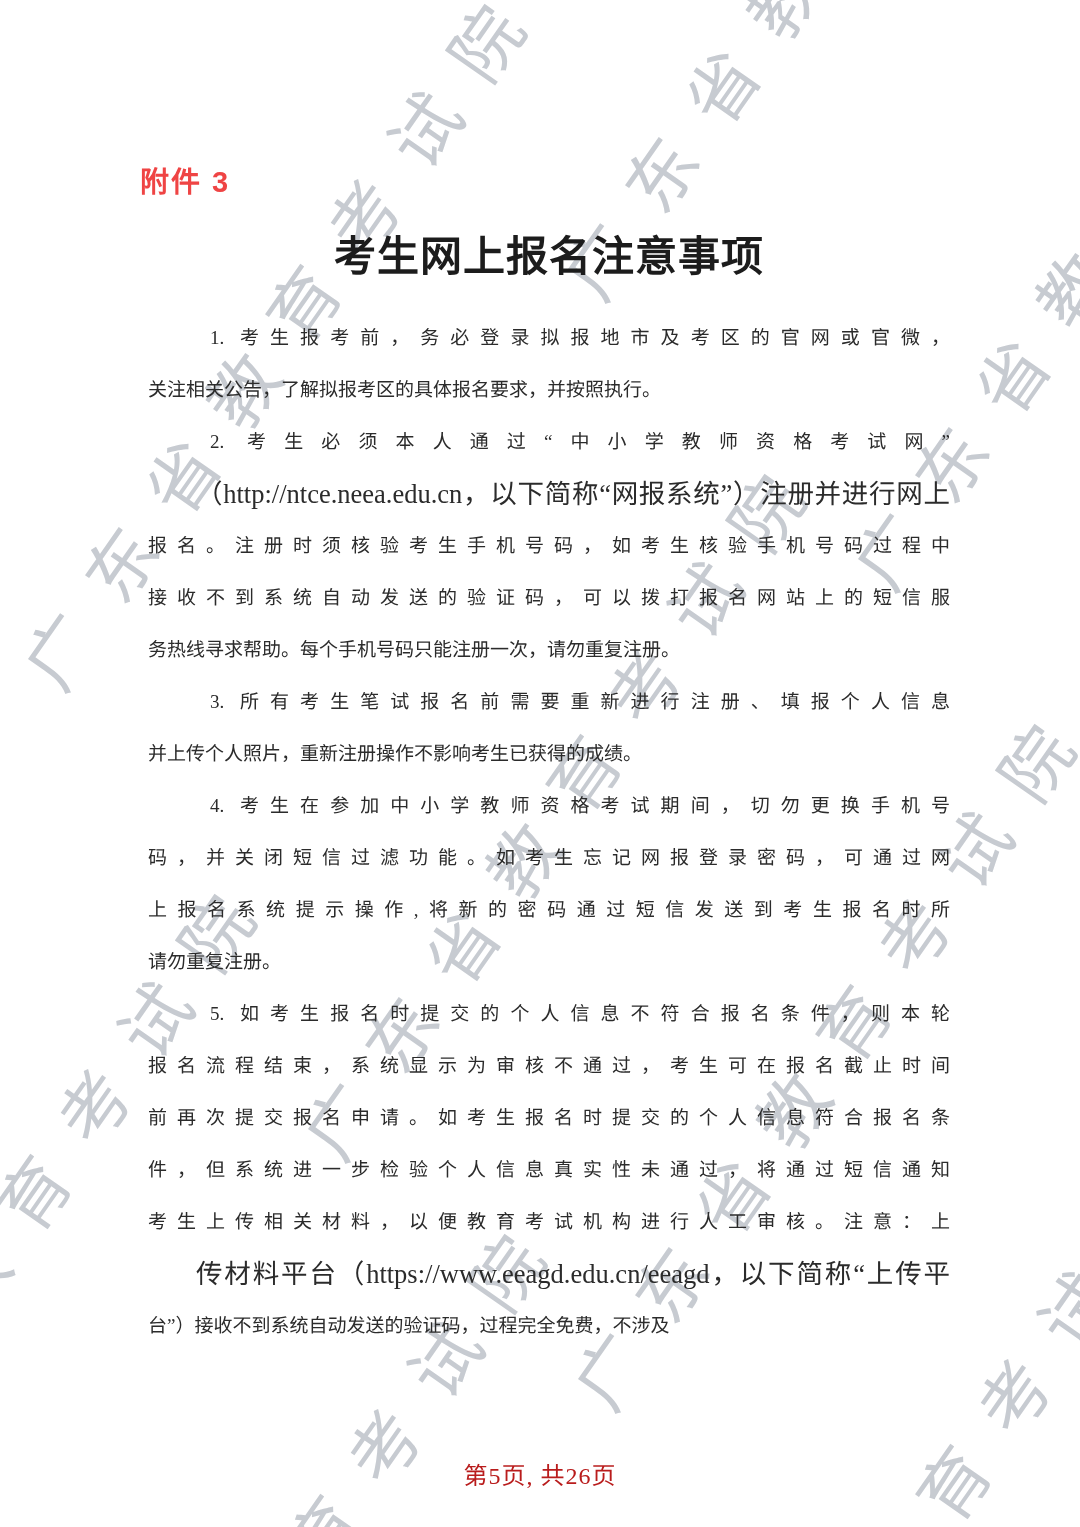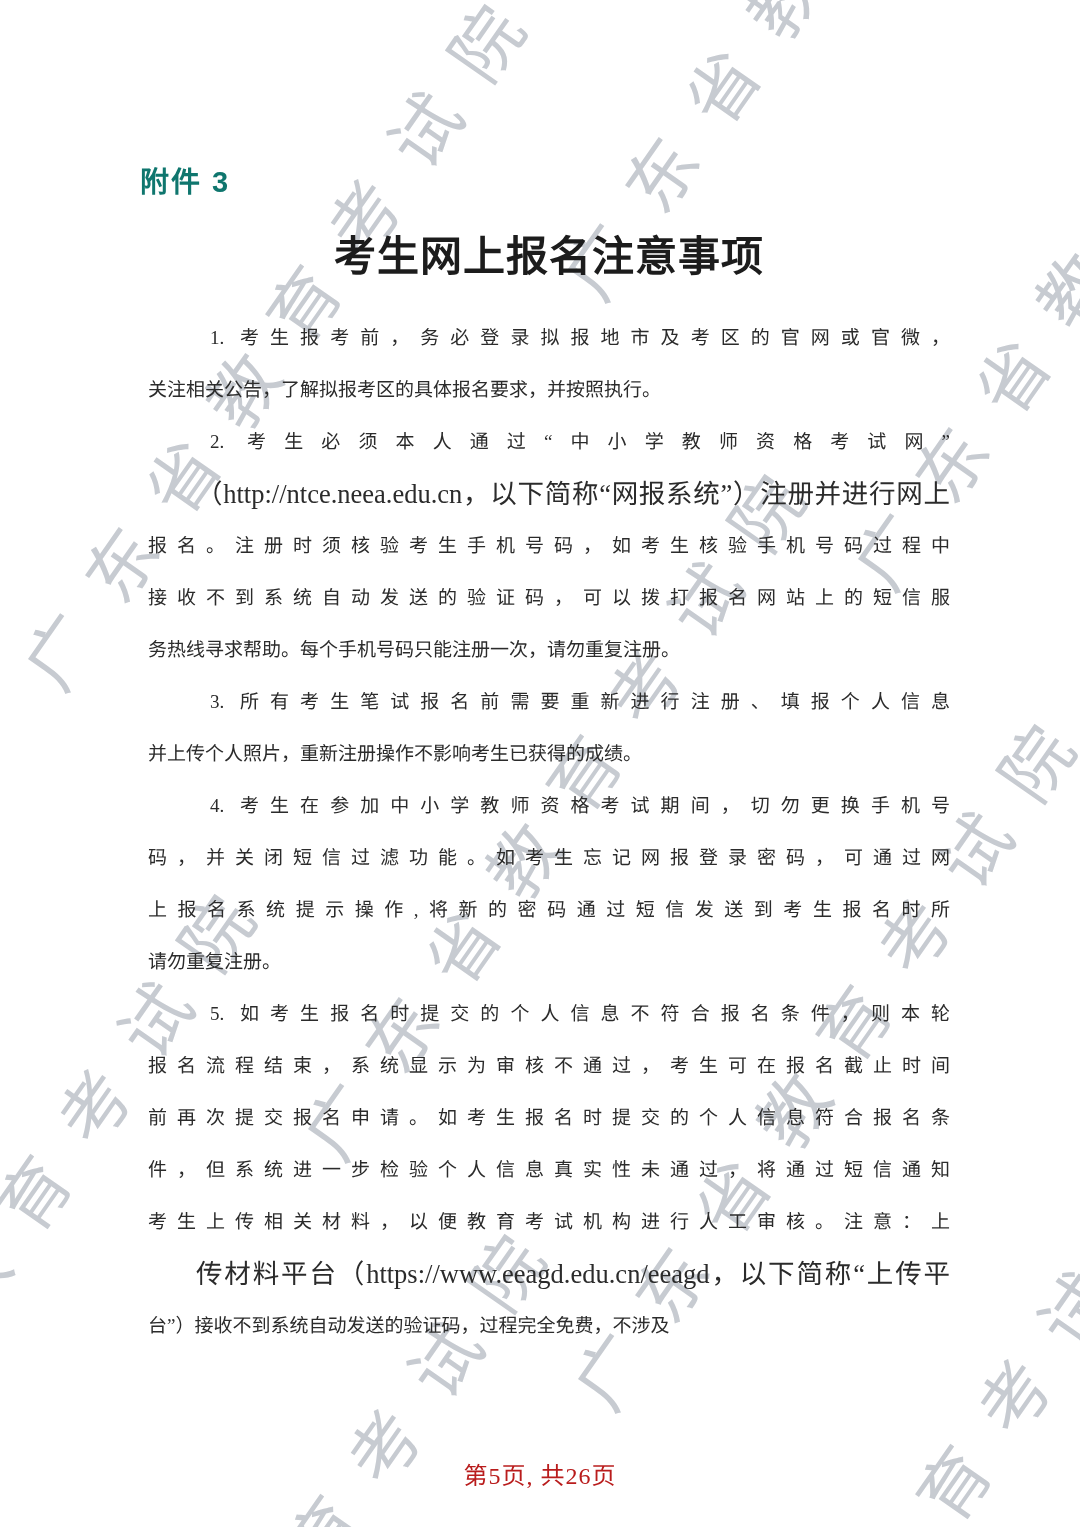--- a/index.html
+++ b/index.html
@@ -44,21 +44,21 @@
     position: relative;
     z-index: 1;
   }
   .attachment {
     position: absolute;
     left: 140px;
     top: 158px;
     font-family: "Liberation Sans", "DejaVu Sans", sans-serif;
     font-size: 29px;
     font-weight: 700;
-    color: #0f766e;
+    color: #ef4444;
     letter-spacing: 2px;
   }
   .doc-title {
     position: absolute;
     left: 148px;
     top: 222px;
     width: 802px;
     text-align: center;
     font-family: "Liberation Sans", "DejaVu Sans", sans-serif;
     font-size: 42px;

